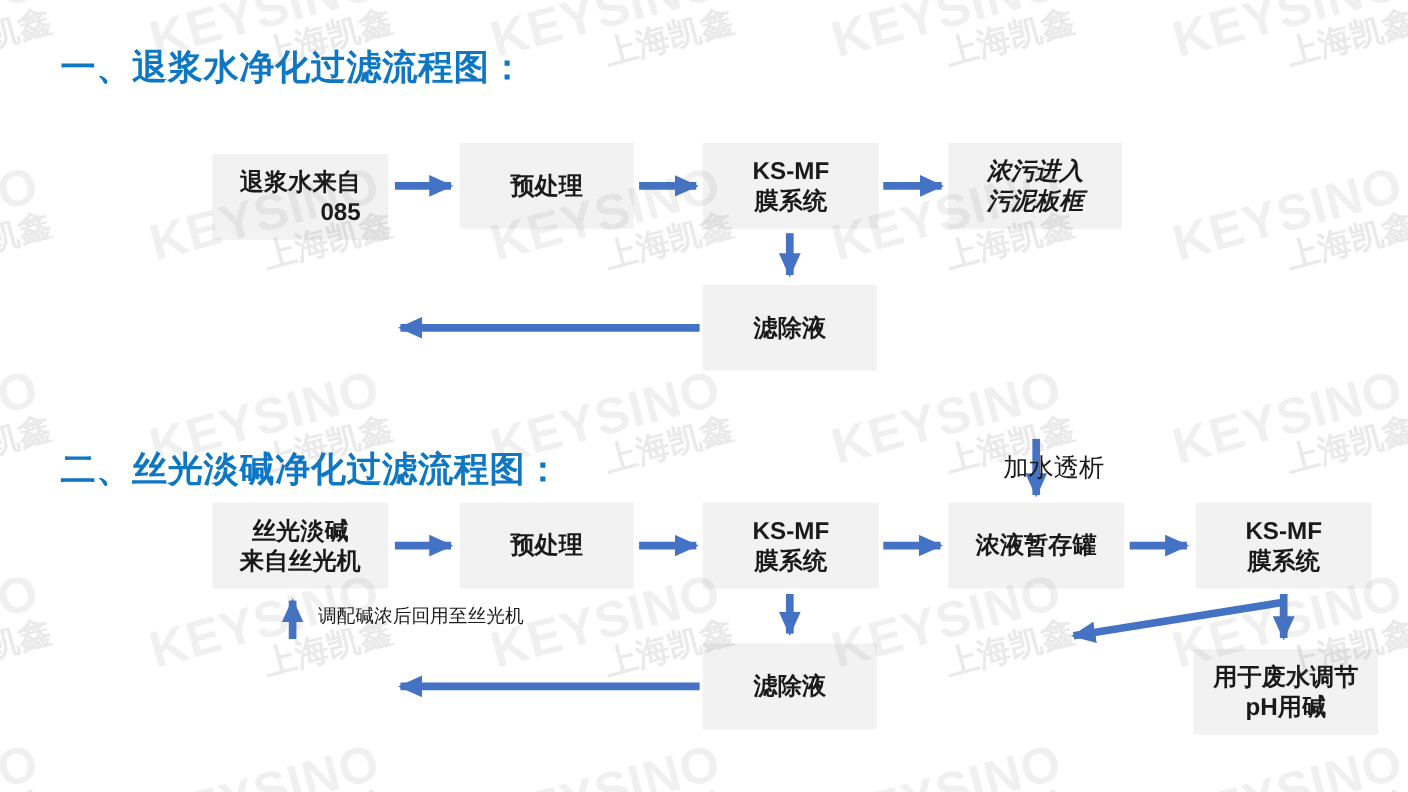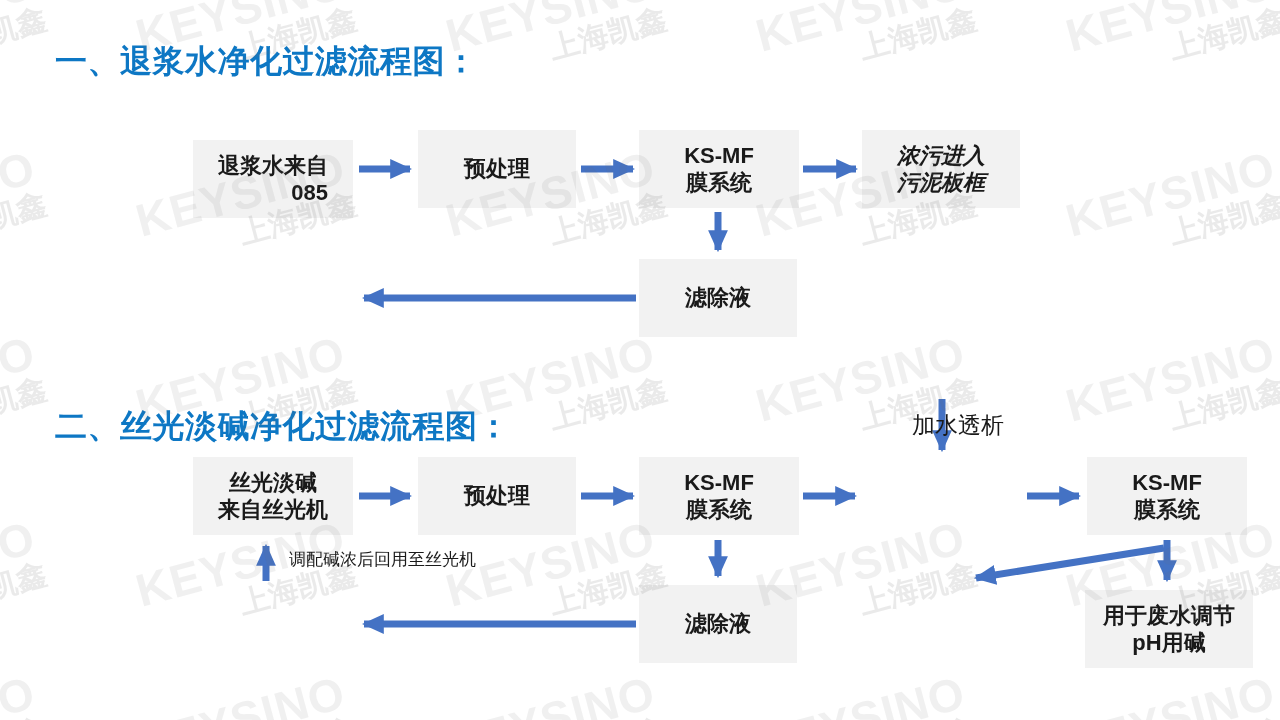--- a/index.html
+++ b/index.html
@@ -82,20 +82,21 @@
 污泥板框</div>
   <div class="node" style="left:639px;top:259px;width:158px;height:78px;">滤除液</div>
 
   <div class="title" style="left:55px;top:395px;margin-top:14px;">二、丝光淡碱净化过滤流程图：</div>
 
   <div class="node" style="left:193px;top:457px;width:160px;height:78px;">丝光淡碱
 来自丝光机</div>
   <div class="node" style="left:418px;top:457px;width:158px;height:78px;">预处理</div>
   <div class="node" style="left:639px;top:457px;width:160px;height:78px;">KS-MF
 膜系统</div>
+  <div class="node" style="left:862px;top:457px;width:160px;height:78px;">浓液暂存罐</div>
   <div class="node" style="left:1087px;top:457px;width:160px;height:78px;">KS-MF
 膜系统</div>
   <div class="node" style="left:639px;top:585px;width:158px;height:78px;">滤除液</div>
   <div class="node" style="left:1085px;top:590px;width:168px;height:78px;">用于废水调节
 pH用碱</div>
 
   <div class="flabel dialysis" style="left:912px;top:410px;">加水透析</div>
   <div class="flabel recycle" style="left:289px;top:548px;">调配碱浓后回用至丝光机</div>
 
   <div class="wm-layer" id="wm-layer">

